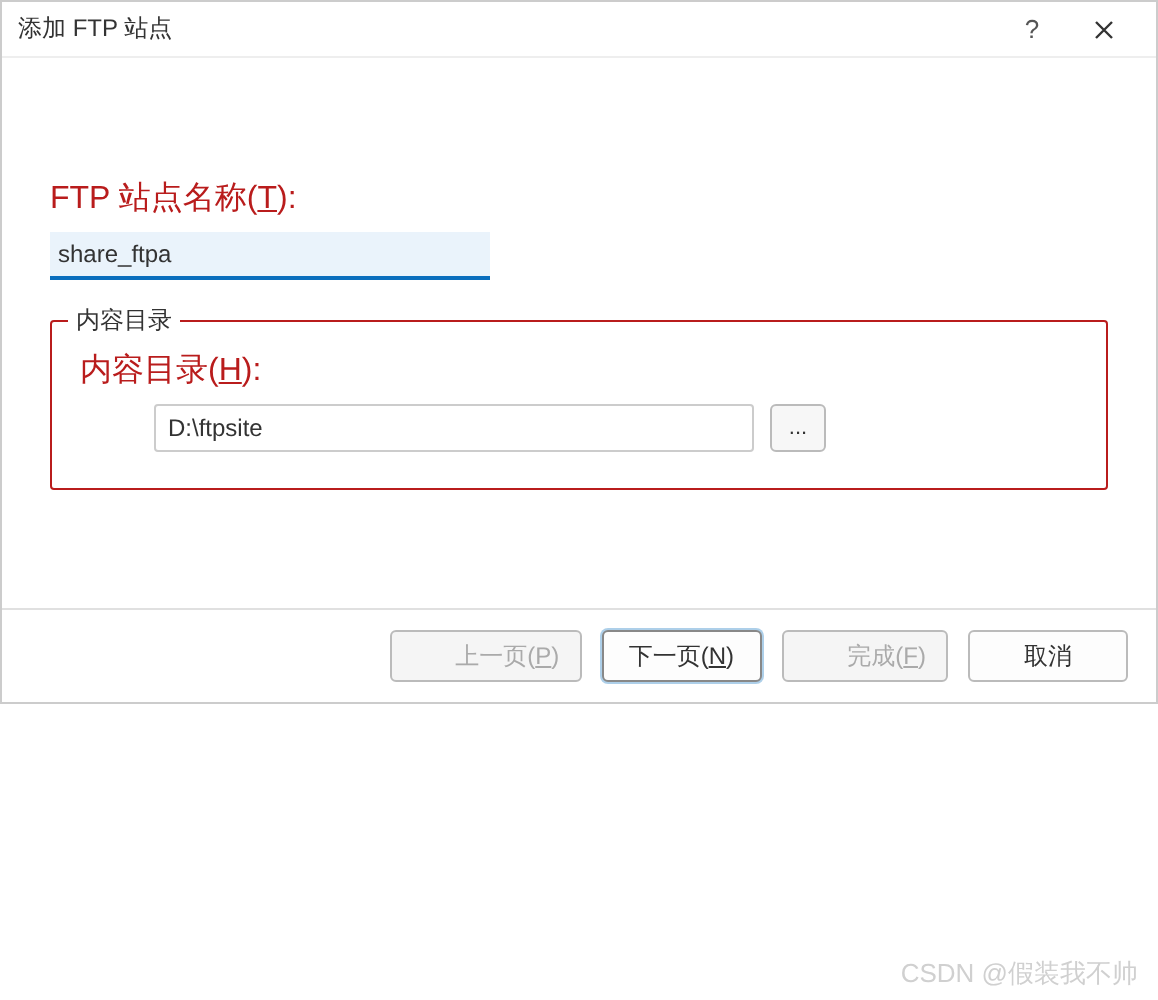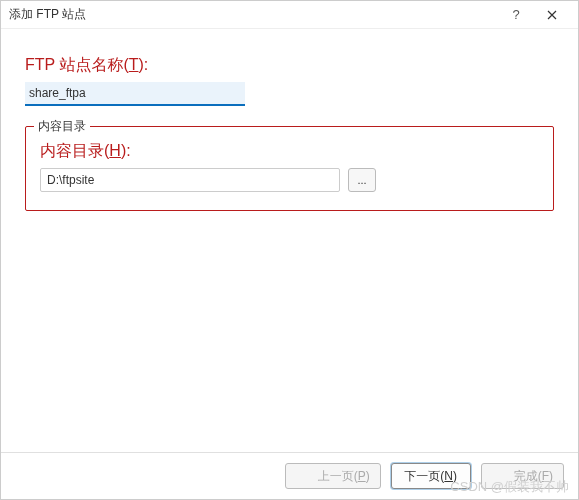--- a/index.html
+++ b/index.html
@@ -12,24 +12,25 @@
       font-size: 12px;
       background: #fff;
       width: 579px;
       height: 500px;
       overflow: hidden;
       position: relative;
     }
     .window {
       border: 1px solid #ccc;
       width: 579px;
-      height: 500px;
+      height: 352px;
       display: flex;
       flex-direction: column;
       background: #fff;
+      gap: 34px;
     }
     .titlebar {
       height: 28px;
       display: flex;
       align-items: center;
       padding: 0 8px;
       border-bottom: 1px solid #eee;
       font-size: 12px;
       color: #333;
     }
@@ -101,20 +102,21 @@
       background: #fff;
       padding: 0 4px;
       font-size: 12px;
       color: #333;
     }
     .path-row {
       display: flex;
       align-items: center;
       gap: 8px;
       margin-top: 4px;
+      margin-left: 37px;
     }
     .path-input {
       flex: 0 0 300px;
       border: 1px solid #ccc;
       border-radius: 2px;
       padding: 4px 6px;
       font-size: 12px;
       font-family: inherit;
       color: #333;
       outline: none;
@@ -210,16 +212,17 @@
   <div class="footer">
     <button class="footer-btn" disabled="">
       <span>上一页(</span><span class="shortcut">P</span><span>)</span>
     </button>
     <button class="footer-btn primary">
       <span>下一页(</span><span class="shortcut">N</span><span>)</span>
     </button>
     <button class="footer-btn" disabled="">
       <span>完成(</span><span class="shortcut">F</span><span>)</span>
     </button>
+    <button class="footer-btn">取消</button>
   </div>
 </div>
 
 <div class="watermark">CSDN @假装我不帅</div>
 
 </body></html>

